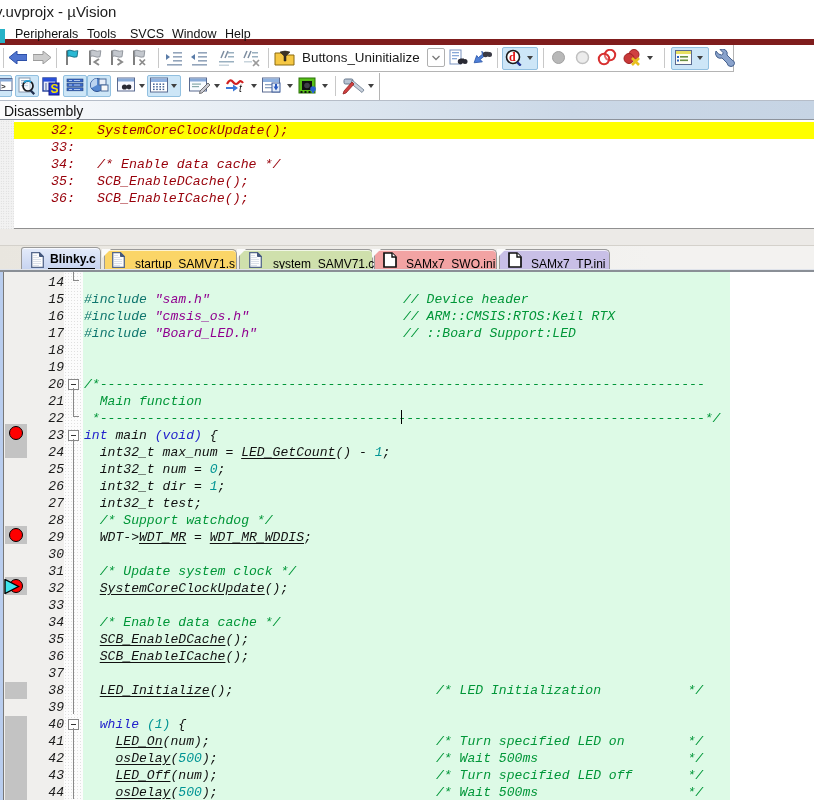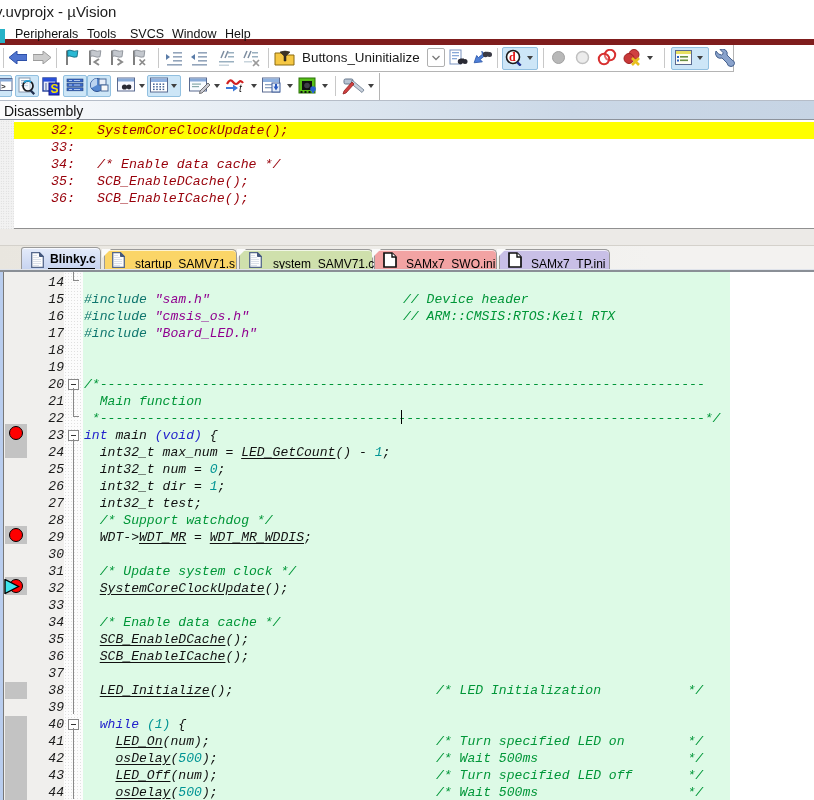--- a/index.html
+++ b/index.html
@@ -431,21 +431,21 @@
     <div class="gblock" style="top:447px;height:84px"></div>
 
     <div class="bp" style="top:157px"></div>
     <div class="bp" style="top:259px"></div>
     <div class="bp" style="top:310px"></div>
 
     <div id="lines">
     <div class="eln" style="top:4.5px"><span class="no">14</span></div>
     <div class="eln" style="top:21.5px"><span class="no">15</span><span class="cd"><span class="p">#include</span> <span class="s">"sam.h"</span></span><span class="cm1">// Device header</span></div>
     <div class="eln" style="top:38.5px"><span class="no">16</span><span class="cd"><span class="p">#include</span> <span class="s">"cmsis_os.h"</span></span><span class="cm1">// ARM::CMSIS:RTOS:Keil RTX</span></div>
-    <div class="eln" style="top:55.5px"><span class="no">17</span><span class="cd"><span class="p">#include</span> <span class="s">"Board_LED.h"</span></span></div>
+    <div class="eln" style="top:55.5px"><span class="no">17</span><span class="cd"><span class="p">#include</span> <span class="s">"Board_LED.h"</span></span><span class="cm1">// ::Board Support:LED</span></div>
     <div class="eln" style="top:72.5px"><span class="no">18</span></div>
     <div class="eln" style="top:89.5px"><span class="no">19</span></div>
     <div class="eln" style="top:106.5px"><span class="no">20</span><span class="cd"><span class="c">/*-----------------------------------------------------------------------------</span></span></div>
     <div class="eln" style="top:123.5px"><span class="no">21</span><span class="cd"><span class="c">  Main function</span></span></div>
     <div class="eln" style="top:140.5px"><span class="no">22</span><span class="cd"><span class="c"> *-----------------------------------------------------------------------------*/</span></span></div>
     <div class="eln" style="top:157.5px"><span class="no">23</span><span class="cd"><span class="k">int</span> main <span class="k">(void)</span> {</span></div>
     <div class="eln" style="top:174.5px"><span class="no">24</span><span class="cd">  int32_t max_num = <span class="u">LED_GetCount</span>() - <span class="n">1</span>;</span></div>
     <div class="eln" style="top:191.5px"><span class="no">25</span><span class="cd">  int32_t num = <span class="n">0</span>;</span></div>
     <div class="eln" style="top:208.5px"><span class="no">26</span><span class="cd">  int32_t dir = <span class="n">1</span>;</span></div>
     <div class="eln" style="top:225.5px"><span class="no">27</span><span class="cd">  int32_t test;</span></div>

